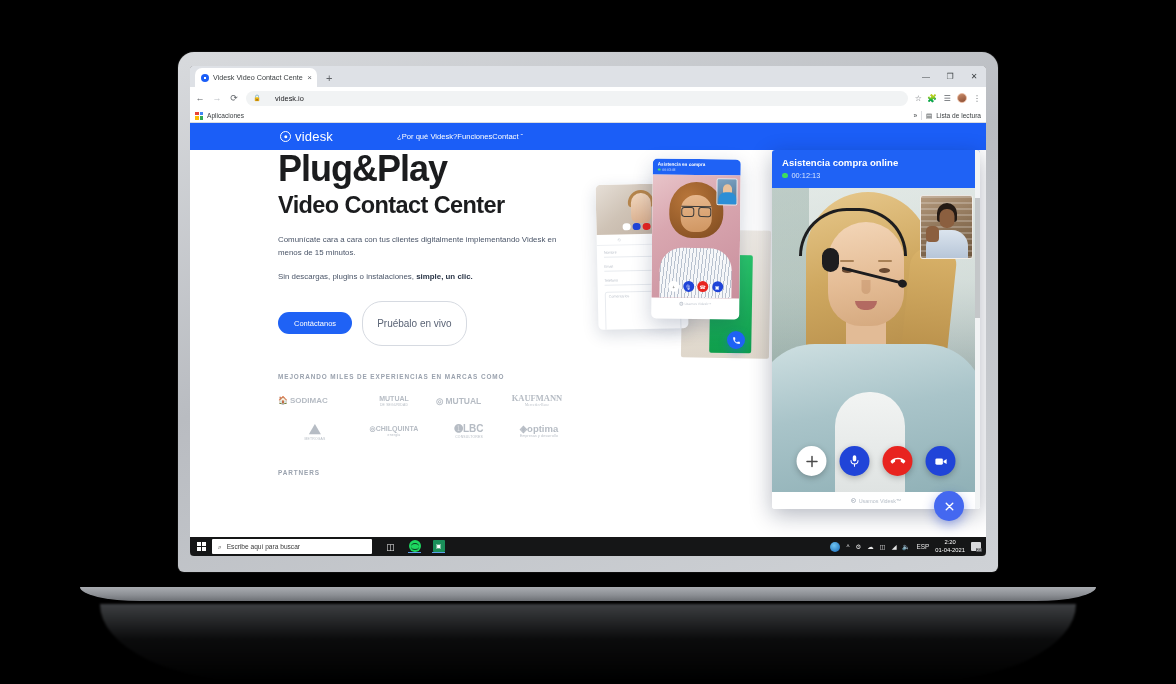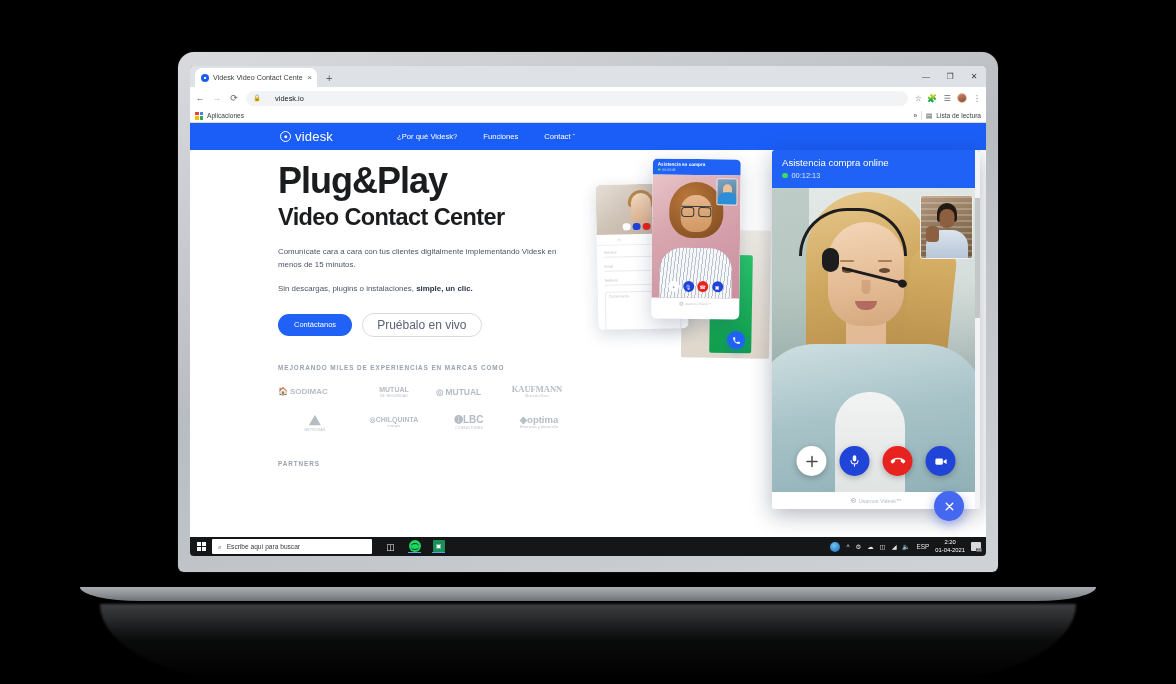--- a/index.html
+++ b/index.html
@@ -133,40 +133,40 @@
   .logo-mark {
     width: 11px; height: 11px; border-radius: 50%;
     border: 1.6px solid #fff; position: relative;
   }
   .logo-mark::after {
     content: ''; position: absolute; left: 50%; top: 50%;
     transform: translate(-50%,-50%);
     width: 3.4px; height: 3.4px; border-radius: 50%; background: #fff;
   }
   .logo-text { color: #fff; font-size: 13px; letter-spacing: .2px; }
-  .navlinks { display: flex; align-items: center; gap: 26px; margin-left: 64px; }
+  .navlinks { display: flex; align-items: center; margin-left: 64px; }
   .navlink { color: #fff; font-size: 7.6px; white-space: nowrap; }
 
   .page { position: absolute; left: 0; top: 27px; right: 0; bottom: 0; background: #fff; }
 
-  .hero-copy { position: absolute; left: 88px; top: 13px; width: 300px; }
+  .hero-copy { position: absolute; left: 88px; top: 1px; width: 300px; }
   .h1 { font-size: 36px; font-weight: bold; color: #1b1c1e; letter-spacing: -1px; line-height: .98; }
   .h2 { font-size: 23.5px; font-weight: bold; color: #1b1c1e; letter-spacing: -.6px; margin-top: 6px; }
   .lead { font-size: 7.9px; color: #4a5568; line-height: 1.55; margin-top: 15px; width: 282px; }
   .lead2 { font-size: 7.9px; color: #4a5568; margin-top: 13px; }
   .lead2 b { color: #2b3648; }
 
   .ctas { display: flex; align-items: center; gap: 10px; margin-top: 20px; }
   .btn-primary {
     background: #1f62f5; color: #fff; font-size: 7.5px;
     padding: 6.5px 16px; border-radius: 20px; border: none; white-space: nowrap;
   }
   .btn-ghost {
-    background: #fff; color: #5a6375; font-size: 12px;
-    padding: 4px 14px; border-radius: 20px; border: 1px solid #d6dae1; white-space: nowrap;
+    background: #fff; color: #5a6375; font-size: 10px;
+    padding: 16px 14px; border-radius: 20px; border: 1px solid #d6dae1; white-space: nowrap;
   }
 
   .brands-label {
     margin-top: 27px; font-size: 6.4px; color: #9aa2ae;
     letter-spacing: .9px; font-weight: bold;
   }
   .brand-row { display: flex; align-items: center; margin-top: 14px; }
   .brand {
     color: #b6bcc4; font-weight: bold; white-space: nowrap;
     display: flex; align-items: center; gap: 2px;
@@ -314,21 +314,21 @@
   }
 
   
   .callpanel {
     position: absolute; right: 6px; top: 0;
     width: 208px; background: #fff;
     border-radius: 3px; overflow: hidden;
     box-shadow: 0 6px 22px rgba(10,20,50,.3);
   }
   .cp-head { background: #1f62f5; padding: 7px 10px 8px 10px; }
-  .cp-title { color: #fff; font-size: 9.6px; font-weight: normal; }
+  .cp-title { color: #fff; font-size: 9.6px; font-weight: bold; }
   .cp-timer { color: #d9e6ff; font-size: 7.4px; display: flex; align-items: center; gap: 4px; margin-top: 3px; }
   .cp-dot { width: 5.5px; height: 5.5px; border-radius: 50%; background: #3ddc5f; display: inline-block; }
   .cp-video {
     position: relative; height: 304px; overflow: hidden;
     background: linear-gradient(170deg,#dfe6e4 0%,#c6d2cf 30%,#9fb0ae 68%,#7d8e8c 100%);
   }
   .cp-bg-room {
     position: absolute; inset: 0;
     background:
       linear-gradient(90deg, rgba(120,150,140,.35) 0 18%, rgba(0,0,0,0) 18%),

